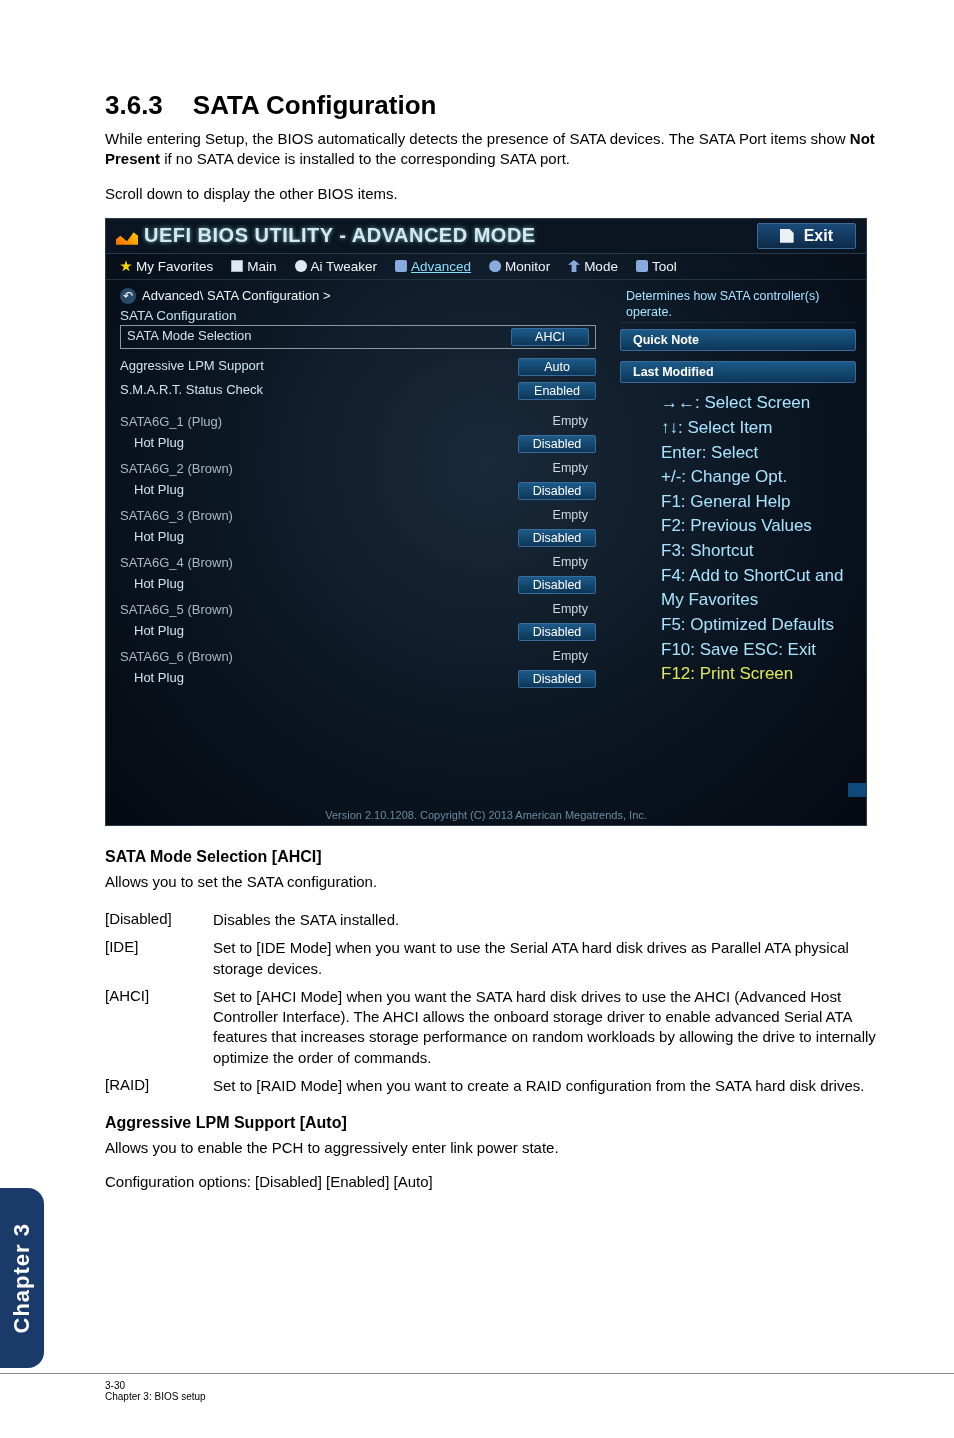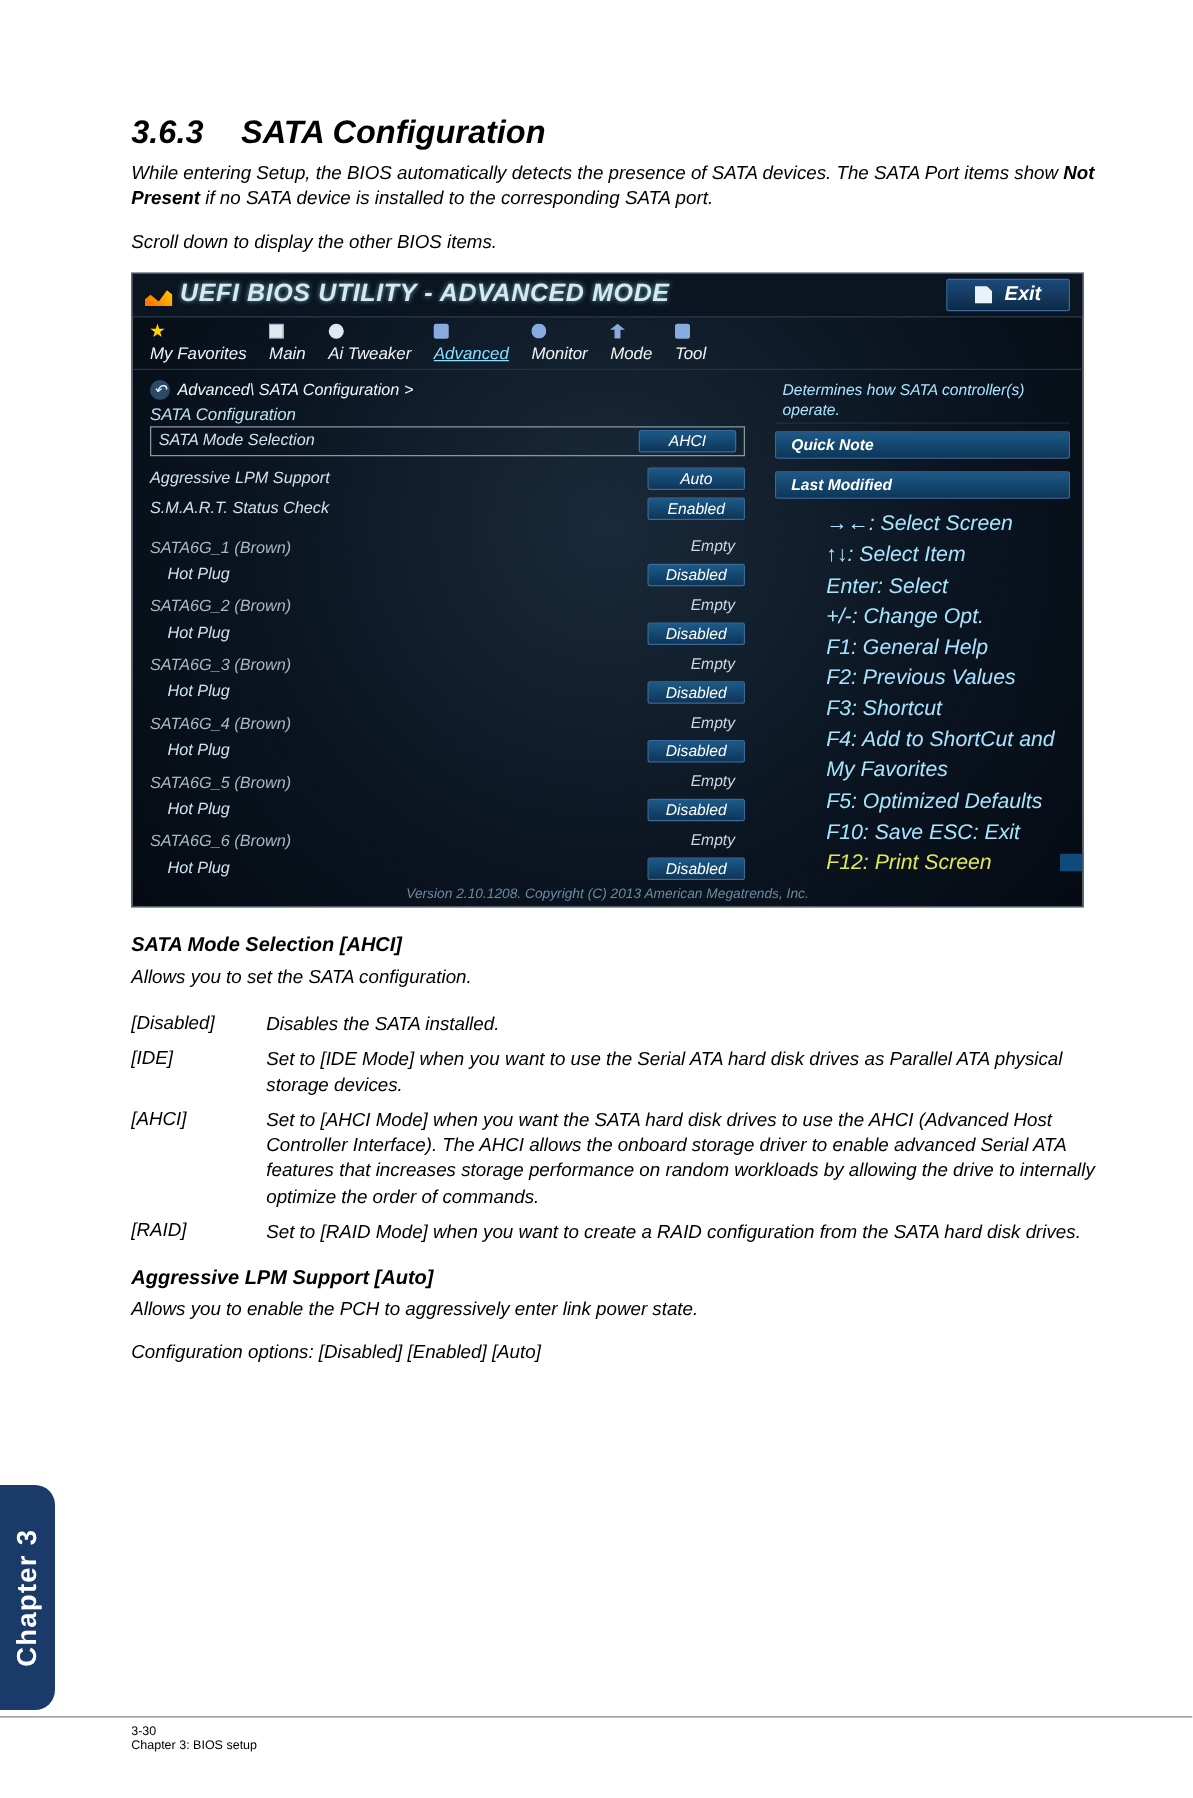--- a/index.html
+++ b/index.html
@@ -7,38 +7,37 @@
     font-family: Arial, Helvetica, sans-serif;
     background: #fff;
     color: #000;
     width: 954px;
     margin: 0 auto;
     position: relative;
     height: 1438px;
   }
   .page {
     padding: 90px 62px 0 105px;
-    font-style: italic;
   }
   h2.section-title {
     font-family: Arial, sans-serif;
     font-weight: bold;
     font-size: 26px;
     margin-bottom: 8px;
   }
   .section-num { margin-right: 30px; }
   p.body {
     font-size: 15px;
     line-height: 1.35;
     margin-bottom: 14px;
   }
   p.body b { font-weight: bold; }
   .bios-shot {
     width: 762px;
-    height: 508px;
+    height: 608px;
     background: radial-gradient(circle at 50% 40%, #1a2a3a 0%, #0a1420 60%, #050a12 100%);
     border: 1px solid #2b3a4a;
     position: relative;
     overflow: hidden;
     margin: 6px 0 22px;
     font-family: "Arial Narrow", Arial, sans-serif;
     color: #cfe3ef;
     font-size: 13px;
   }
   .bios-titlebar {
@@ -80,21 +79,21 @@
     width: 14px; height: 14px; background:#eaf2f8; clip-path: polygon(0 0, 70% 0, 100% 30%, 100% 100%, 0 100%);
   }
   .bios-tabs {
     display: flex;
     gap: 18px;
     padding: 5px 14px;
     font-size: 13.5px;
     border-bottom: 1px solid #223344;
     color: #f0f4f8;
   }
-  .bios-tabs span { display: inline-flex; gap: 4px; white-space: nowrap; flex-direction: column; }
+  .bios-tabs span { display: inline-flex; align-items: center; gap: 4px; white-space: nowrap; }
   .tab-ico { width: 12px; height: 12px; display:inline-block; }
   .tab-fav { background:#ffd600; clip-path: polygon(50% 0, 61% 35%, 98% 35%, 68% 57%, 79% 91%, 50% 70%, 21% 91%, 32% 57%, 2% 35%, 39% 35%); }
   .tab-main { background:#e0e8ef; clip-path: inset(0 0 0 0); border:1px solid #aac; }
   .tab-tweak { background:#e0e8ef; border-radius:50%; }
   .tab-adv   { background:#8ad; border-radius:2px; }
   .tab-mon   { background:#8ad; clip-path: circle(50%); }
   .tab-boot  { background:#8ad; clip-path: polygon(50% 100%, 100% 60%, 70% 60%, 70% 0, 30% 0, 30% 60%, 0 60%); transform: rotate(180deg);}
   .tab-tool  { background:#8ad; border-radius:2px; }
   .tab-sel { color:#88dfff; text-decoration: underline; }
 
@@ -268,21 +267,21 @@
         <div class="bios-row">
           <span>S.M.A.R.T. Status Check</span>
           <span class="pill">Enabled</span>
         </div>
 
         <div style="height:8px"></div>
 
         <div id="ports-host">
             <div class="dbl-row">
               <div class="bios-row grayrow">
-                <span>SATA6G_1 (Brown)</span>
+                <span>SATA6G_1 (Plug)</span>
                 <span class="val-txt">Empty</span>
               </div>
               <div class="bios-row indent">
                 <span>Hot Plug</span>
                 <span class="pill">Disabled</span>
               </div>
             </div>
             <div class="dbl-row">
               <div class="bios-row grayrow">
                 <span>SATA6G_2 (Brown)</span>

